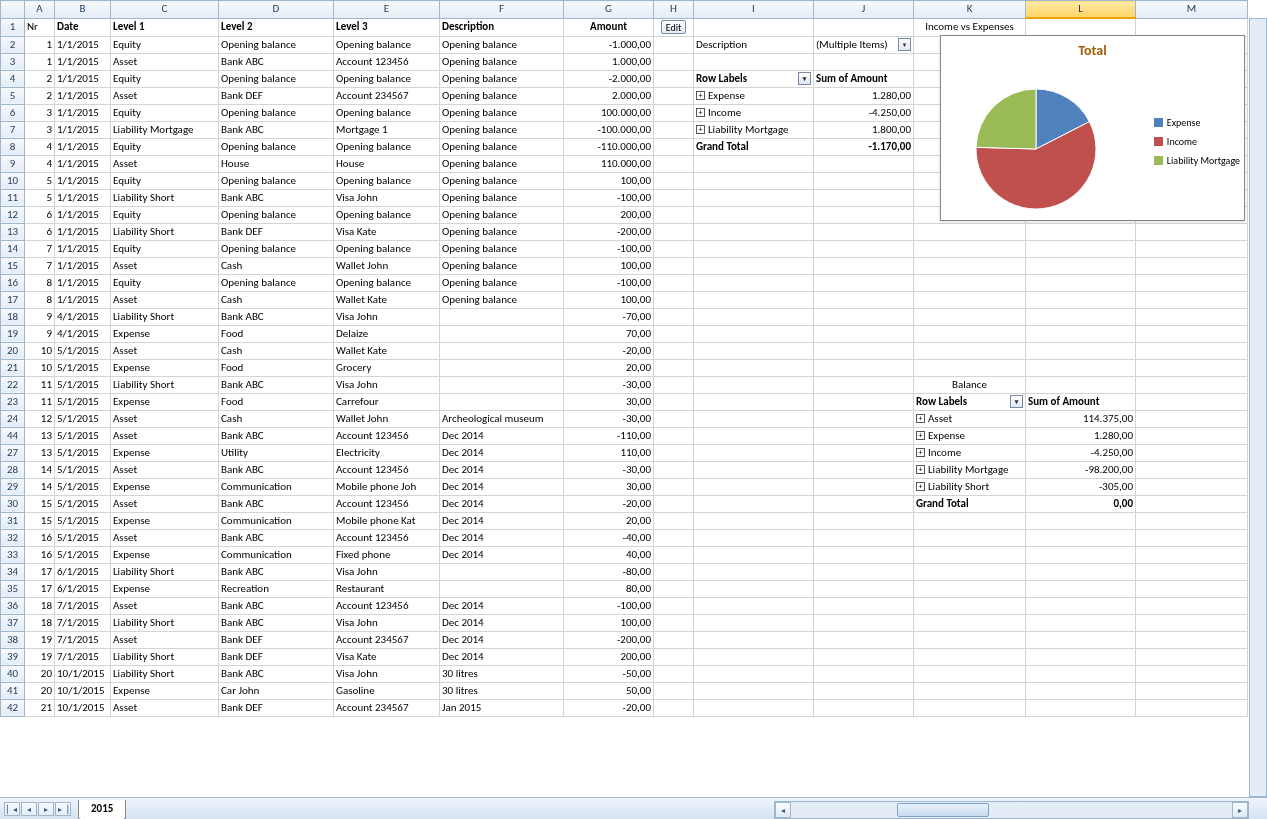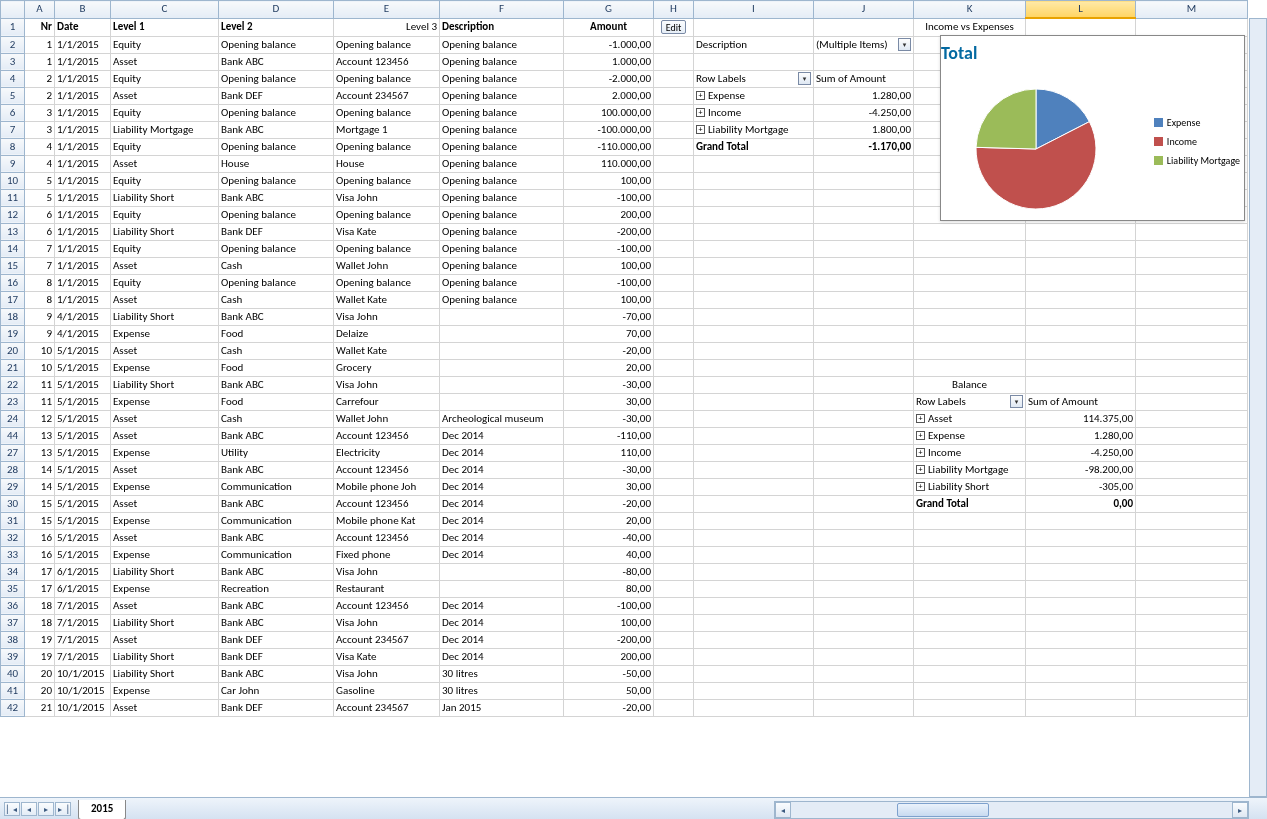--- a/index.html
+++ b/index.html
@@ -60,21 +60,21 @@
     text-align: center;
     border-radius: 2px;
     padding: 0 4px;
     height: 14px;
     line-height: 13px;
     display: inline-block;
     margin-top:1px;
   }
   .piv-hdr {
     background: #dce6f1;
-    font-weight: normal;
+    font-weight: bold;
     border: 1px solid #95b3d7;
   }
   .piv-row {
     border: 1px solid #95b3d7;
   }
   .piv-total {
     background: #dce6f1;
     font-weight: bold;
     border: 1px solid #95b3d7;
     border-top: 1px solid #4f81bd;
@@ -107,23 +107,24 @@
   }
   .chart {
     position:absolute;
     top: 35px; left: 940px;
     width: 305px; height: 186px;
     background:#fff;
     border: 1px solid #888;
     box-shadow: 0 1px 3px rgba(0,0,0,0.15);
   }
   .chart-title {
+    text-align:center;
     font-weight:bold;
-    font-size:18px;
-    color:#0369a1;
+    font-size:14px;
+    color:#a16207;
     margin-top:6px;
   }
   .legend {
     position:absolute;
     right: 4px; top: 80px;
     font-size: 10px;
   }
   .legend div { margin-bottom: 6px; display:flex; align-items:center;}
   .swatch {
     width:9px; height:9px;
@@ -247,25 +248,25 @@
           <th class="col-hdr">G</th>
           <th class="col-hdr">H</th>
           <th class="col-hdr">I</th>
           <th class="col-hdr">J</th>
           <th class="col-hdr">K</th>
           <th class="col-hdr sel">L</th>
           <th class="col-hdr">M</th>
         </tr>
         <tr>
           <th class="row-hdr">1</th>
-          <td class="hdr-row" style="font-weight:bold;text-align:right">Nr</td>
+          <td class="hdr-row" style="font-weight:normal;text-align:left">Nr</td>
           <td class="hdr-row" style="font-weight:bold;text-align:left">Date</td>
           <td class="hdr-row" style="font-weight:bold;text-align:left">Level 1</td>
           <td class="hdr-row" style="font-weight:bold;text-align:left">Level 2</td>
-          <td class="hdr-row" style="font-weight:normal;text-align:right">Level 3</td>
+          <td class="hdr-row" style="font-weight:bold;text-align:left">Level 3</td>
           <td class="hdr-row" style="font-weight:bold;text-align:left">Description</td>
           <td class="hdr-row" style="font-weight:bold;text-align:center">Amount</td>
           <td style="text-align:center"><span class="edit-btn">Edit</span></td>
           <td></td>
           <td class="section-title"></td>
           <td class="section-title">Income vs Expenses</td>
           <td class="section-title"></td>
           <td></td>
         </tr>
         <tr>

